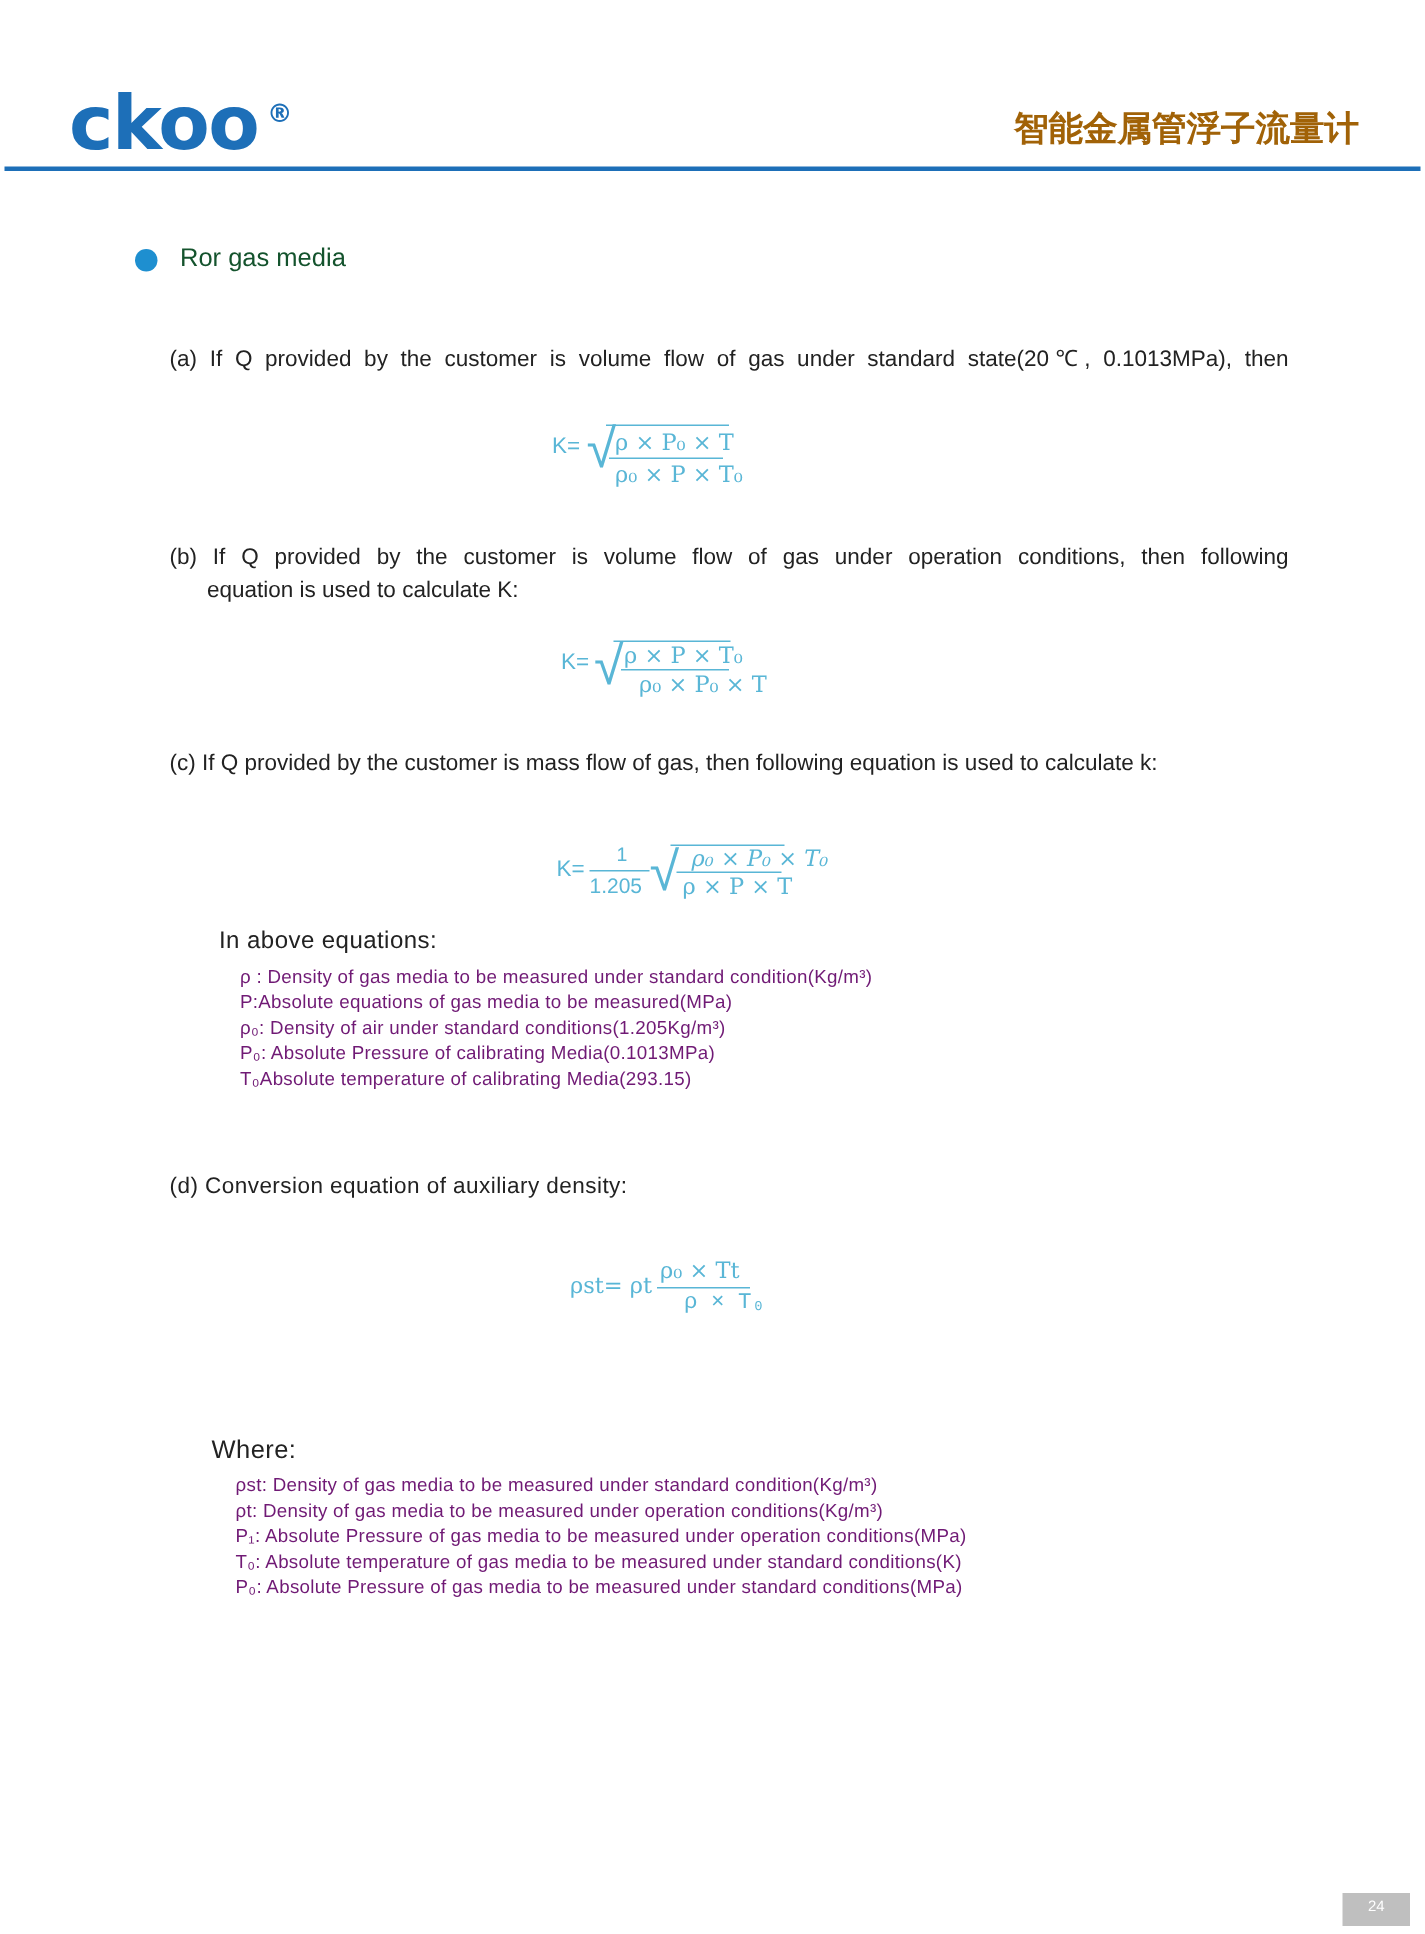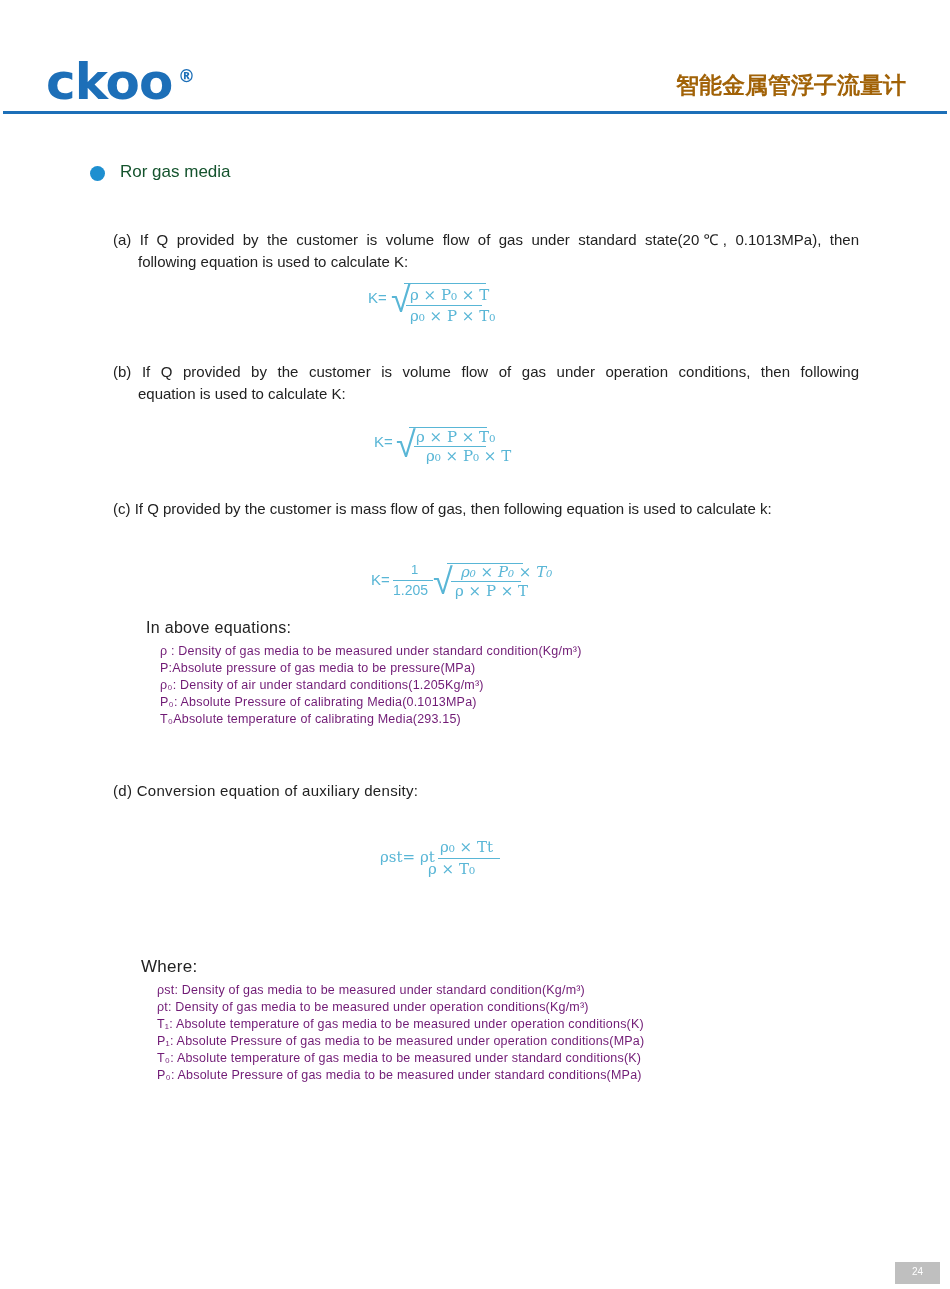--- a/index.html
+++ b/index.html
@@ -31,21 +31,20 @@
   <span class="reg">®</span>
 </div>
 <div class="header-title">智能金属管浮子流量计</div>
 <div class="header-rule"></div>
 
 <div class="bullet"></div>
 <div class="section-title">Ror gas media</div>
 
 <div class="para" style="top:205px;margin-top:24px;">
   <span style="display:block; text-align:justify; text-align-last:justify;">(a) If Q provided by the customer is volume flow of gas under standard state(20℃, 0.1013MPa), then</span>
-  <span class="indent">following equation is used to calculate K:</span>
 </div>
 
 <div class="formula" style="left:368px; top:280px; width:120px; height:50px;">
   <span class="lhs" style="left:0; top:9px;">K=</span>
   <span class="sqrt-sign" style="left:23px; top:2px;">√</span>
   <div class="vinculum" style="left:36px; top:3px; width:82px;"></div>
   <span class="term" style="left:42px; top:6px;">ρ × P₀  × T</span>
   <div class="frac-line" style="left:38px; top:25px; width:76px;"></div>
   <span class="term" style="left:42px; top:27px;">ρ₀ × P × T₀</span>
 </div>
@@ -76,40 +75,39 @@
   <span class="sqrt-sign" style="left:62px; top:4px;">√</span>
   <div class="vinculum" style="left:76px; top:3px; width:76px;"></div>
   <span class="term" style="left:90px; top:3px;font-style:italic;">ρ₀ × P₀ × T₀</span>
   <div class="frac-line" style="left:80px; top:21px; width:70px;"></div>
   <span class="term" style="left:84px; top:22px;">ρ  × P × T</span>
 </div>
 
 <div class="sub-heading" style="left:146px; top:619px;">In above equations:</div>
 <div class="def-list" style="left:160px; top:643px;">
   <div>ρ : Density of gas media to be measured under standard condition(Kg/m³)</div>
-  <div>P:Absolute pressure of gas media to be pressure(MPa)</div>
+  <div>P:Absolute equations of gas media to be measured(MPa)</div>
   <div>ρ₀: Density of air under standard conditions(1.205Kg/m³)</div>
   <div>P₀: Absolute Pressure of calibrating Media(0.1013MPa)</div>
   <div>T₀Absolute temperature of calibrating Media(293.15)</div>
 </div>
 
 <div class="para" style="top:780px; font-size:15px; letter-spacing:0.3px;">
   <span style="display:block;">(d) Conversion equation of auxiliary density:</span>
 </div>
 
 <div class="formula" style="left:380px; top:838px; width:130px; height:45px;">
   <span class="term" style="left:0; top:10px;">ρst= ρt</span>
   <span class="term" style="left:60px; top:0px;">ρ₀  × Tt</span>
   <div class="frac-line" style="left:58px; top:20px; width:62px;"></div>
-  <span class="term" style="left:48px; top:22px;">ρ  × T₀</span>
+  <span class="term" style="left:76px; top:22px;font-family:Liberation Mono, monospace;">ρ  × T₀</span>
 </div>
 
 <div class="sub-heading" style="left:141px; top:957px; font-size:17px;">Where:</div>
 <div class="def-list" style="left:157px; top:982px;">
   <div>ρst: Density of gas media to be measured under standard condition(Kg/m³)</div>
   <div>ρt: Density of gas media to be measured under operation conditions(Kg/m³)</div>
-  <div>T₁: Absolute temperature of gas media to be measured under operation conditions(K)</div>
   <div>P₁: Absolute Pressure of gas media to be measured under operation conditions(MPa)</div>
   <div>T₀: Absolute temperature of gas media to be measured under standard conditions(K)</div>
   <div>P₀: Absolute Pressure of gas media to be measured under standard conditions(MPa)</div>
 </div>
 
 <div class="page-num">24</div>
 
 </body></html>

